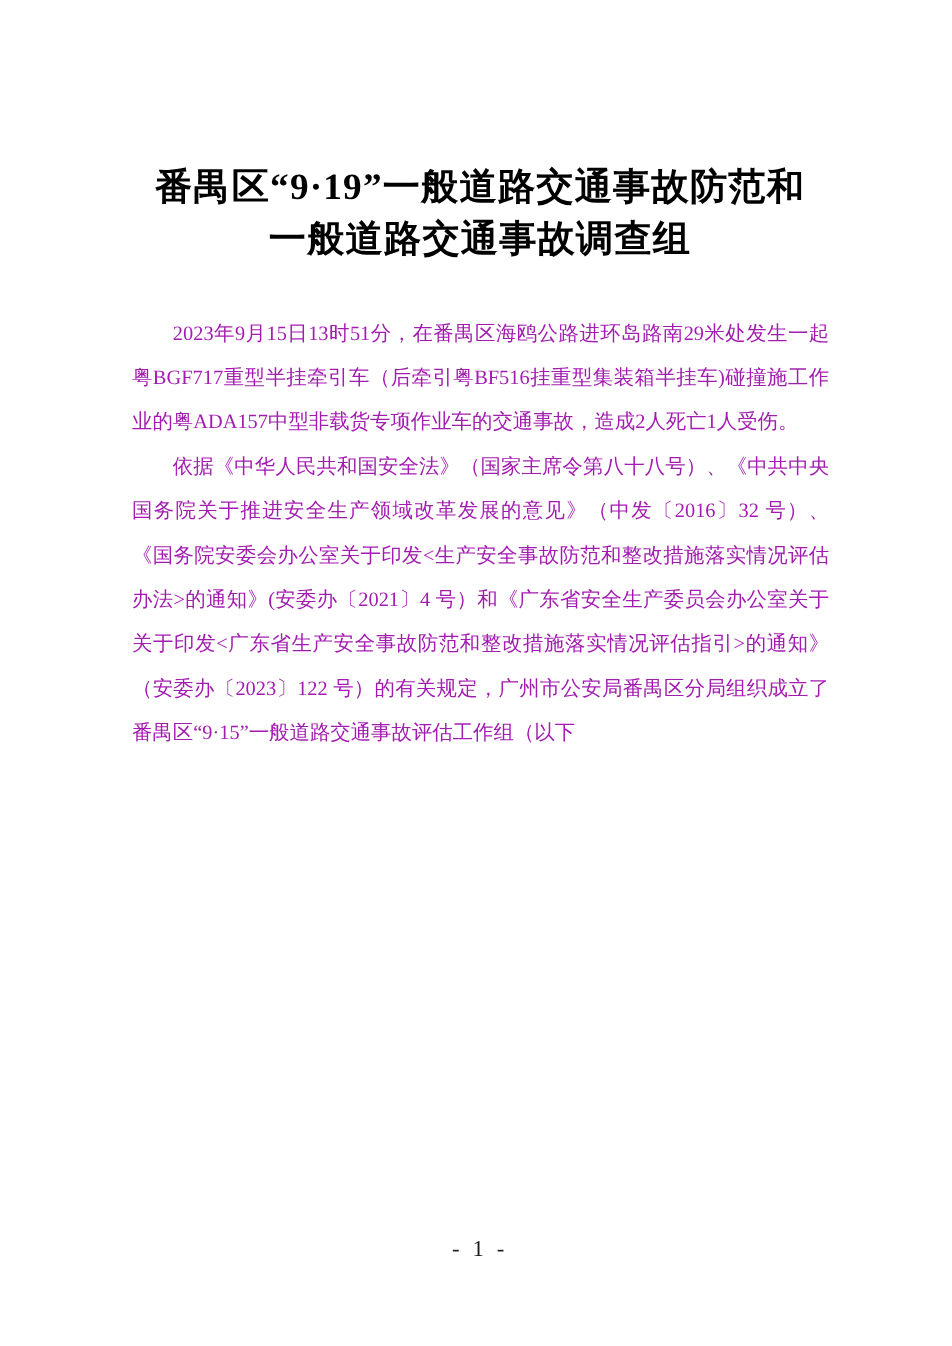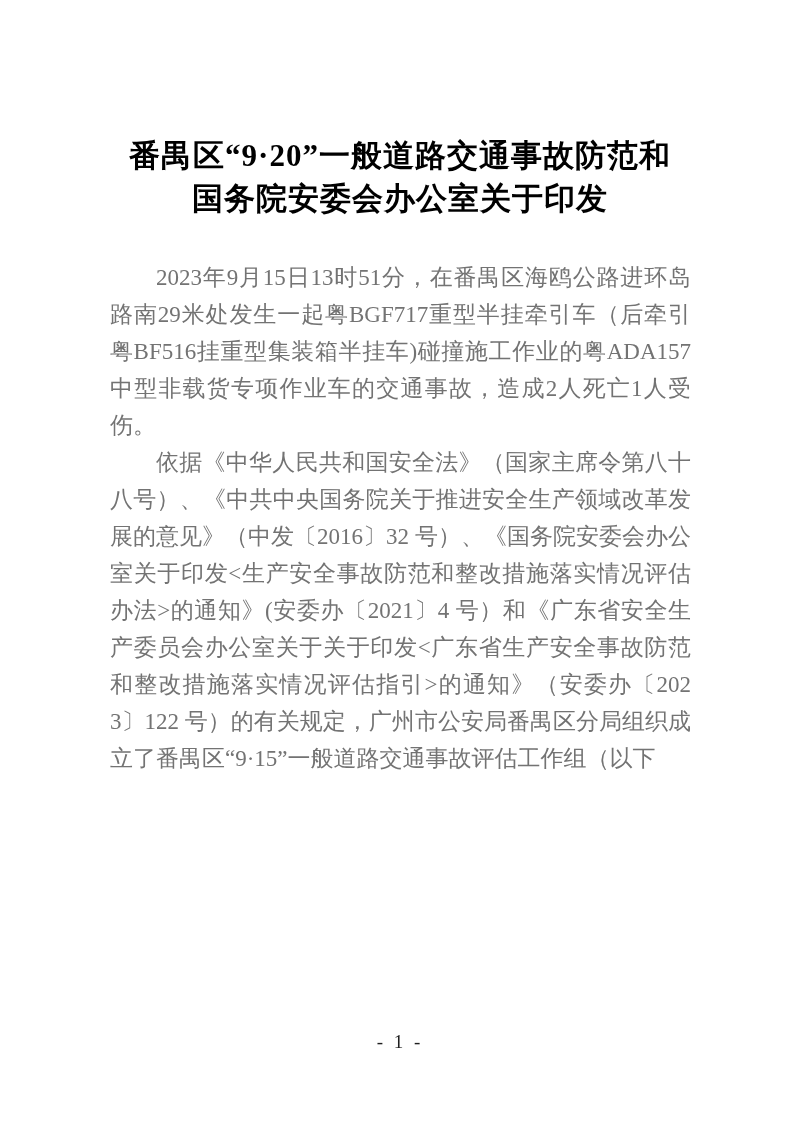--- a/index.html
+++ b/index.html
@@ -36,48 +36,48 @@
     white-space: nowrap;
   }
   .doc-body {
     position: absolute;
     top: 259px;
     left: 110px;
     width: 581px;
   }
   .para {
     margin: 0;
-    font-size: 23px;
+    font-size: 17px;
     line-height: 37px;
     text-align: justify;
     text-justify: inter-ideograph;
     text-indent: 2em;
-    color: #737373;
+    color: #a21caf;
     word-break: break-all;
   }
   .footer {
     position: absolute;
     top: 1030px;
     left: 110px;
     width: 580px;
     text-align: center;
     font-size: 19px;
     line-height: 24px;
     color: #1f1f1f;
     letter-spacing: 3px;
   }
 </style>
 </head>
 <body>
 
 <div class="page">
 
   <h1 class="title">
-    <span class="title-line">番禺区“9·20”一般道路交通事故防范和</span>
-    <span class="title-line">国务院安委会办公室关于印发</span>
+    <span class="title-line">番禺区“9·19”一般道路交通事故防范和</span>
+    <span class="title-line">一般道路交通事故调查组</span>
   </h1>
 
   <div class="doc-body">
     <p class="para">2023年9月15日13时51分，在番禺区海鸥公路进环岛路南29米处发生一起粤BGF717重型半挂牵引车（后牵引粤BF516挂重型集装箱半挂车)碰撞施工作业的粤ADA157中型非载货专项作业车的交通事故，造成2人死亡1人受伤。</p>
     <p class="para">依据《中华人民共和国安全法》（国家主席令第八十八号）、《中共中央国务院关于推进安全生产领域改革发展的意见》（中发〔2016〕32 号）、《国务院安委会办公室关于印发&lt;生产安全事故防范和整改措施落实情况评估办法&gt;的通知》(安委办〔2021〕4 号）和《广东省安全生产委员会办公室关于关于印发&lt;广东省生产安全事故防范和整改措施落实情况评估指引&gt;的通知》（安委办〔2023〕122 号）的有关规定，广州市公安局番禺区分局组织成立了番禺区“9·15”一般道路交通事故评估工作组（以下</p>
   </div>
 
   <div class="footer">
     <span>- 1 -</span>
   </div>

